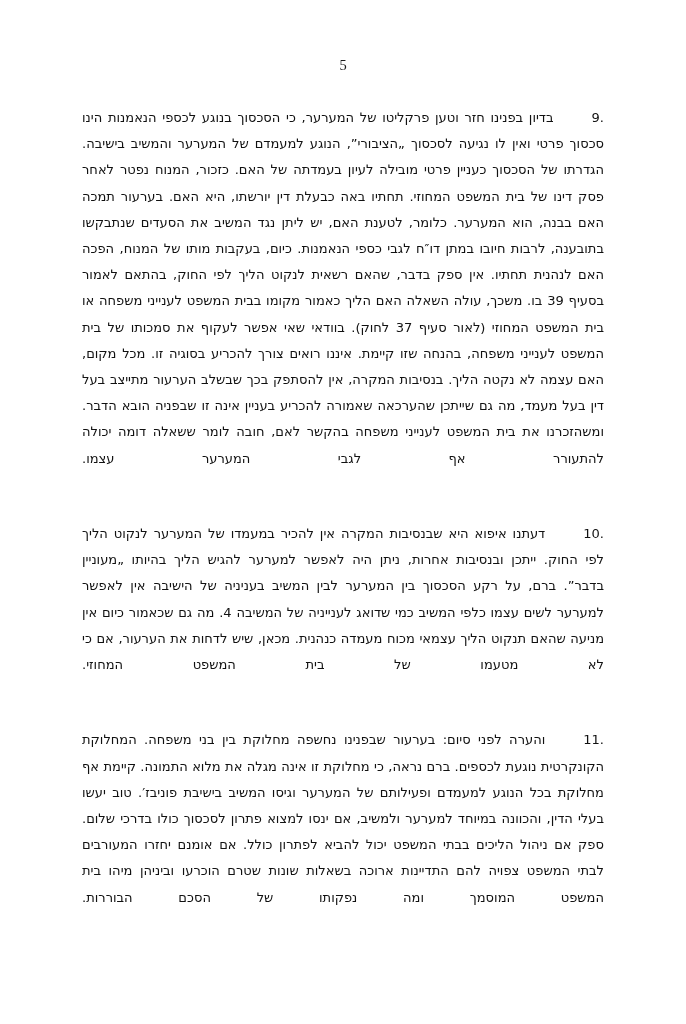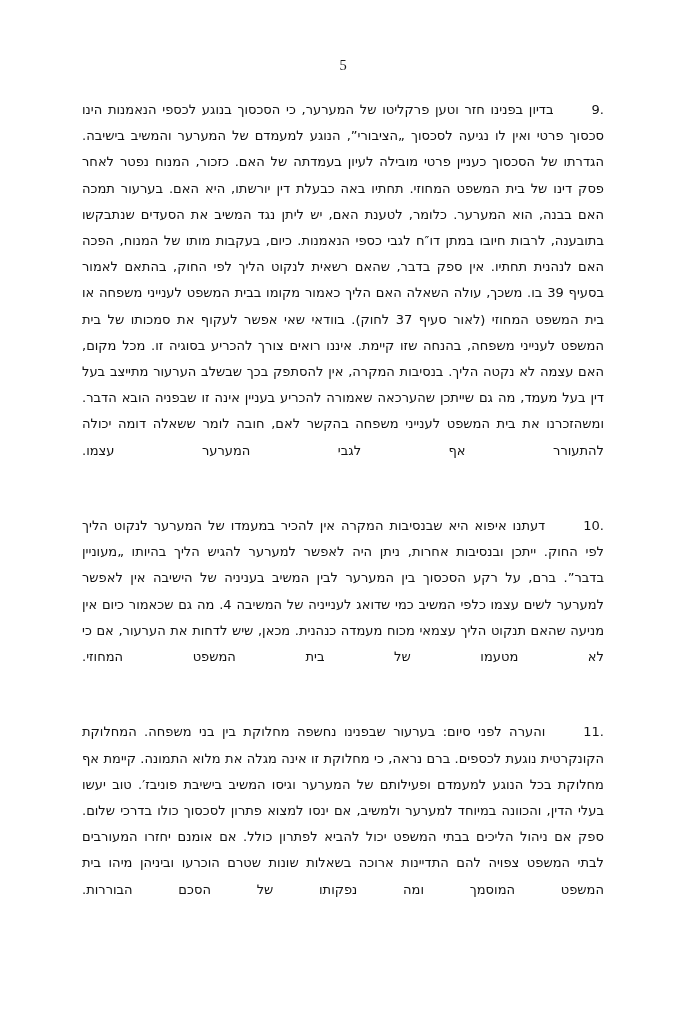--- a/index.html
+++ b/index.html
@@ -47,21 +47,21 @@
     text-justify: inter-word;
   }
 
   .para {
     direction: rtl;
     text-align: justify;
     font-family: "DejaVu Sans", sans-serif;
     font-size: 13.05px;
     line-height: 26.2px;
     color: #111111;
-    margin: 4px 0 11px 0;
+    margin: 12px 0 11px 0;
     text-indent: 0;
     word-spacing: 0.2px;
     letter-spacing: 0px;
   }
 
   .para:last-child {
     margin-bottom: 0;
   }
 
   

